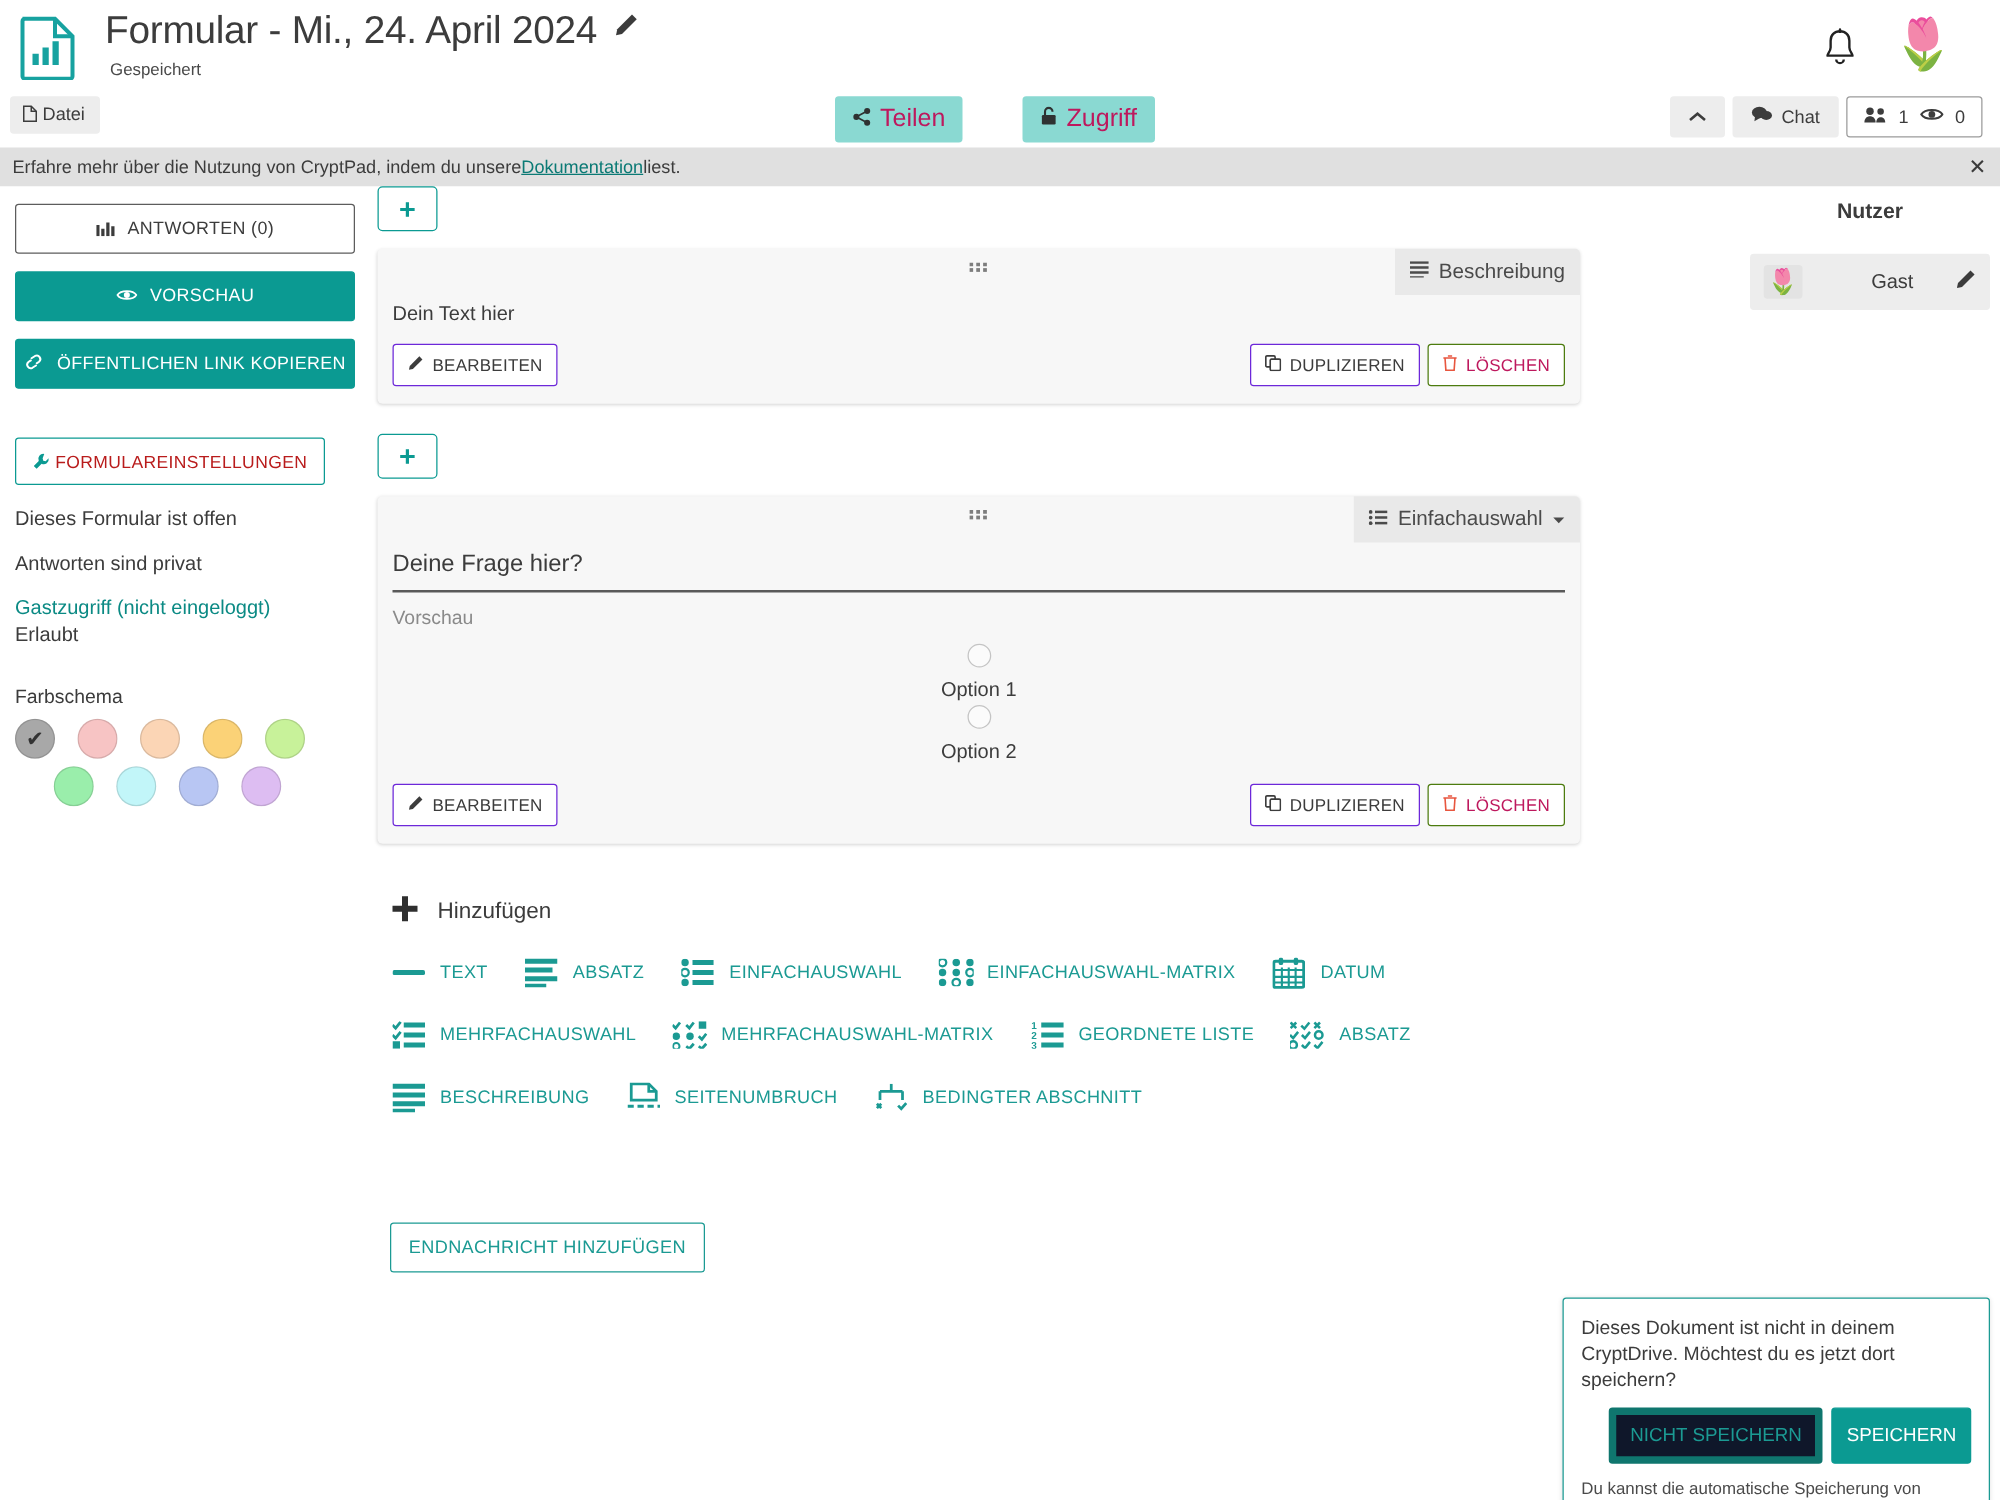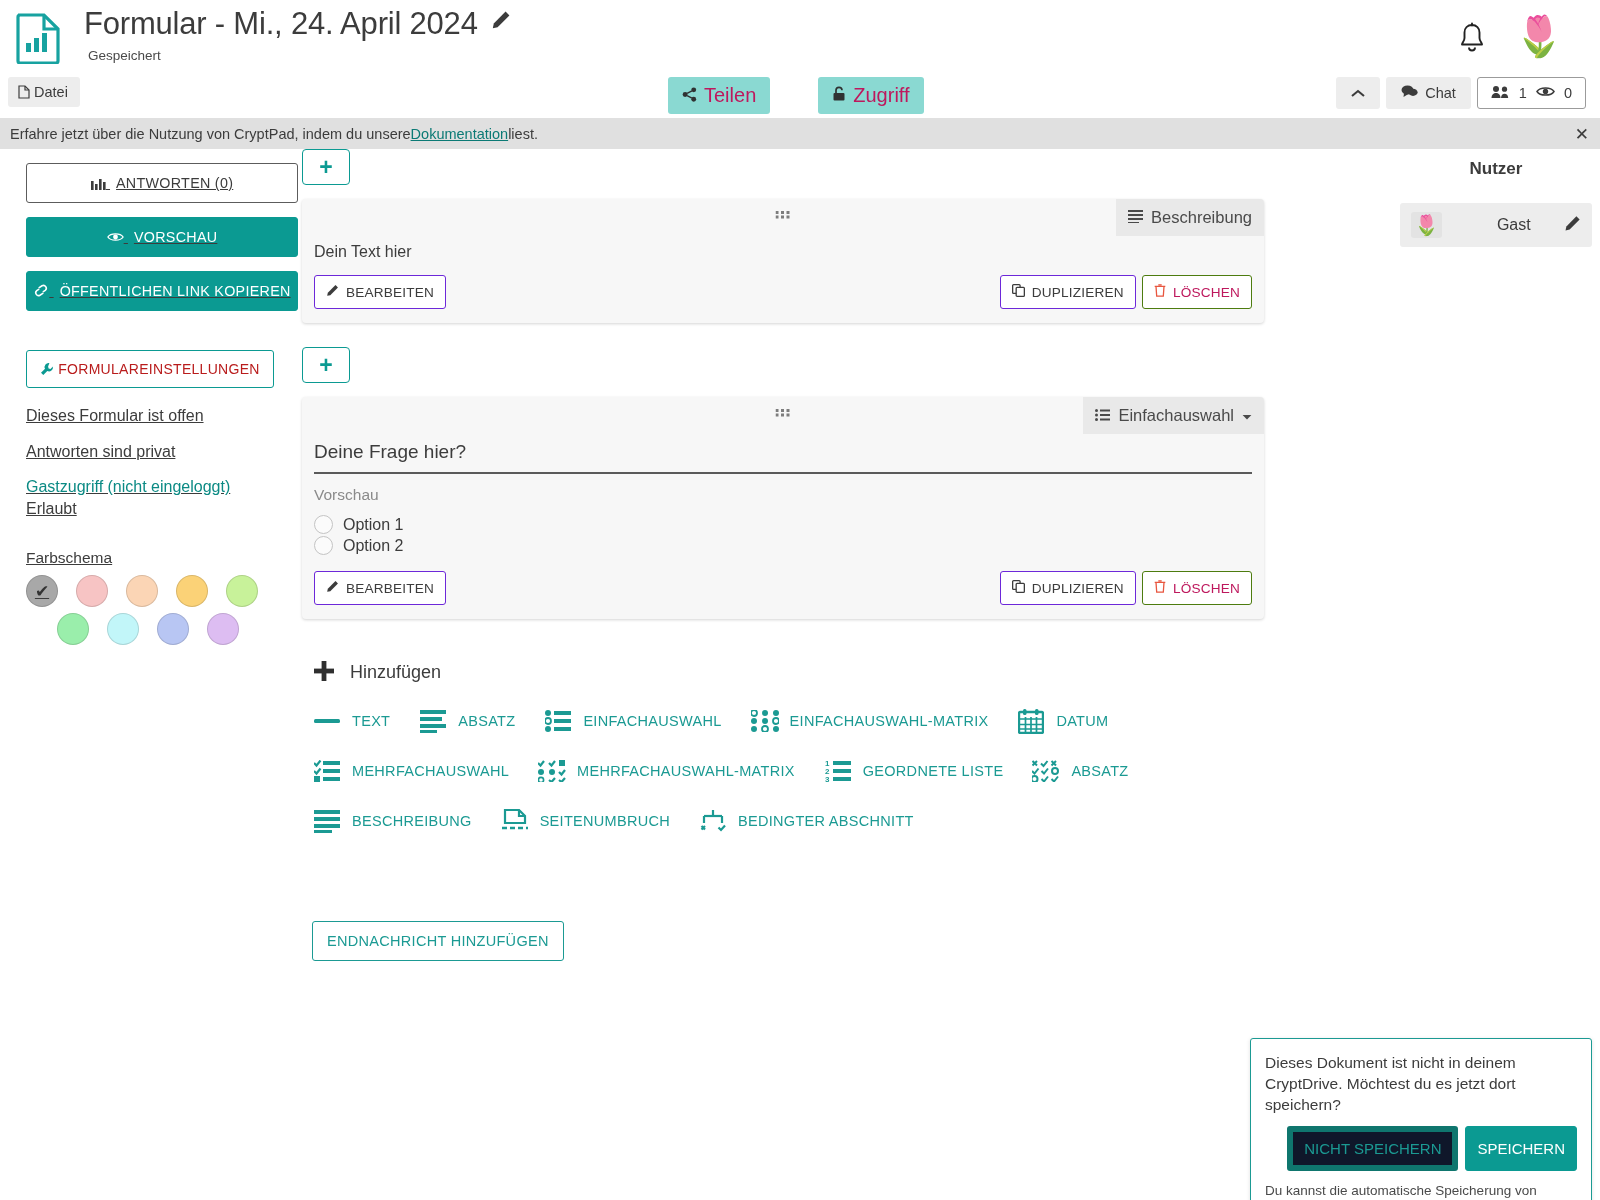--- a/index.html
+++ b/index.html
@@ -59,21 +59,21 @@
   .notice a { color: #0b7a75; text-decoration: underline; }
   .notice-close {
     position: absolute; right: 11px; top: 50%; transform: translateY(-50%);
     font-size: 17px; color: #3c3c3c; cursor: pointer; line-height: 1;
   }
 
   
   .page { position: relative; width: 1600px; height: 1094px; }
 
   
-  .sidebar { position: absolute; left: 16px; top: 14px; width: 292px; padding: 0 10px; text-decoration: underline; }
+  .sidebar { position: absolute; left: 2px; top: 14px; width: 292px; padding: 0 10px; }
   .side-btn {
     display: block; width: 100%; text-align: center;
     padding: 11px 6px; border-radius: 3px; font-size: 14.3px;
     letter-spacing: 0.3px; cursor: pointer; font-family: inherit;
     margin-bottom: 14px;
   }
   .side-btn.outline { background:#fff; border: 1px solid #5c5c5c; color:#3c3c3c; }
   .side-btn.solid { background:#0b9a92; border:1px solid #0b9a92; color:#fff; }
   .side-btn .ico { margin-right: 6px; }
 
@@ -122,21 +122,21 @@
     position: absolute; top: 0; right: 0;
     background: #e9e9e9; color: #4a4a4a; font-size: 16.5px;
     padding: 9px 12px 9px 12px; border-top-right-radius: 4px;
     display: flex; align-items: center; gap: 8px; cursor: pointer;
   }
   .block-body { padding: 44px 12px 0 12px; }
   .block-text { font-size: 16px; color: #3c3c3c; }
   .q-title { font-size: 19px; color: #3c3c3c; padding-bottom: 9px; }
   .q-rule { border-bottom: 2px solid #5a5a5a; margin-bottom: 12px; }
   .q-preview-label { font-size: 15.5px; color: #8a8a8a; margin-bottom: 11px; }
-  .opt-row { display: flex; align-items: center; gap: 10px; margin-bottom: 2px; }
+  .opt-row { display: flex; align-items: center; gap: 10px; margin-bottom: 2px; flex-direction: column; }
   .radio {
     width: 19px; height: 19px; border-radius: 50%;
     border: 1px solid #c4c4c4; background: #fbfbfb; cursor: pointer;
   }
   .opt-label { font-size: 16px; color: #3c3c3c; }
 
   .block-actions {
     display: flex; align-items: center; padding: 14px 12px 14px 12px;
   }
   .blk-btn {
@@ -295,21 +295,21 @@
           <path d="M1 6.5 C4 1.8 15 1.8 18 6.5 C15 11.2 4 11.2 1 6.5 z" fill="none" stroke="#3c3c3c" stroke-width="1.5"></path>
           <circle cx="9.5" cy="6.5" r="2.7" fill="#3c3c3c"></circle>
         </svg>
       </span>
       <span>0</span>
     </div>
   </div>
 </div>
 
 <div class="notice">
-  <span>Erfahre jetzt über die Nutzung von CryptPad, indem du unsere </span>
+  <span>Erfahre mehr über die Nutzung von CryptPad, indem du unsere </span>
   <a href="#">Dokumentation</a>
   <span> liest.</span>
   <span class="notice-close">✕</span>
 </div>
 
 <div class="page">
 
   <div class="sidebar">
     <button class="side-btn outline">
       <span class="ico">

